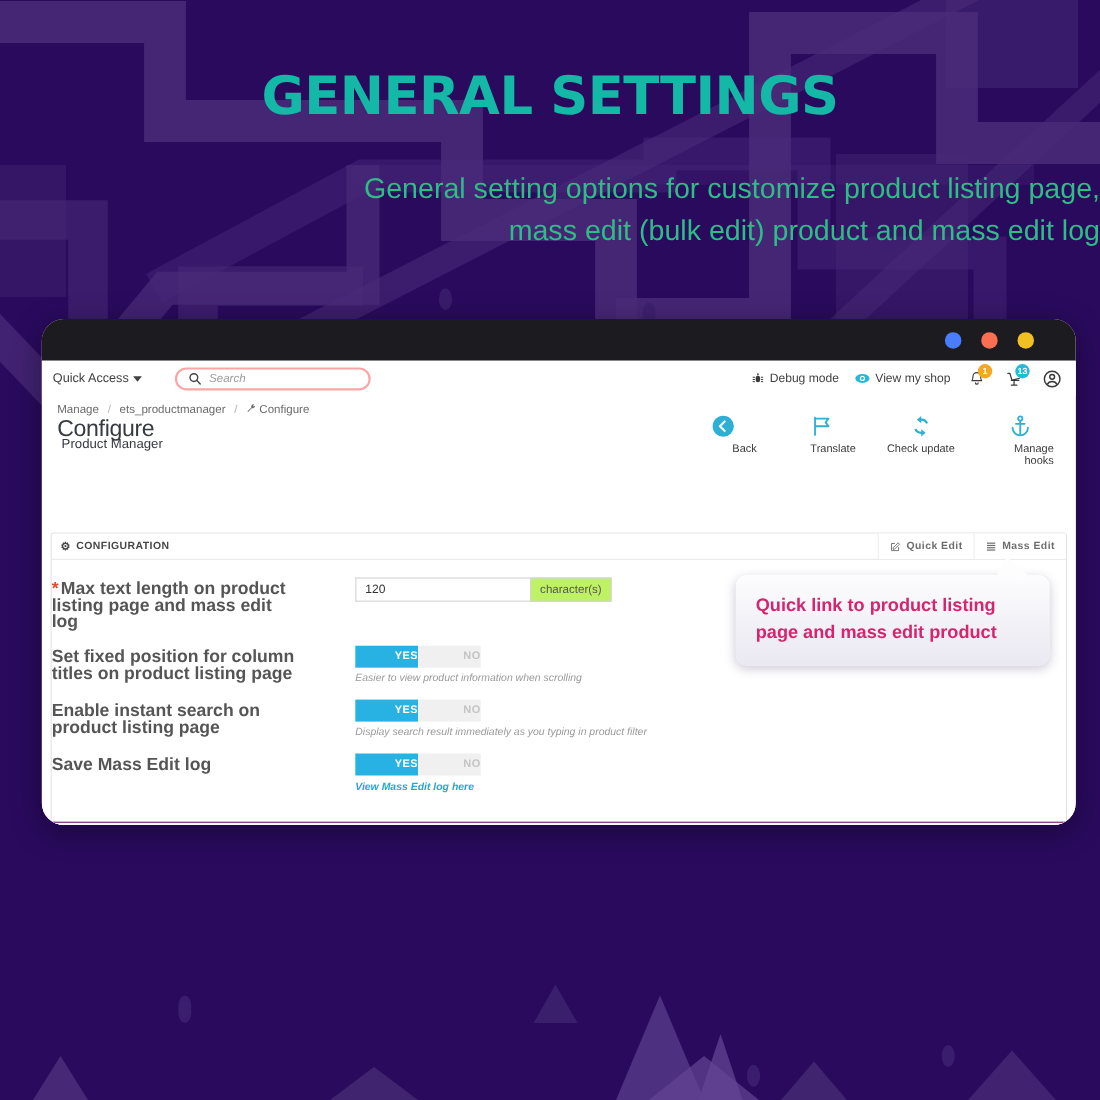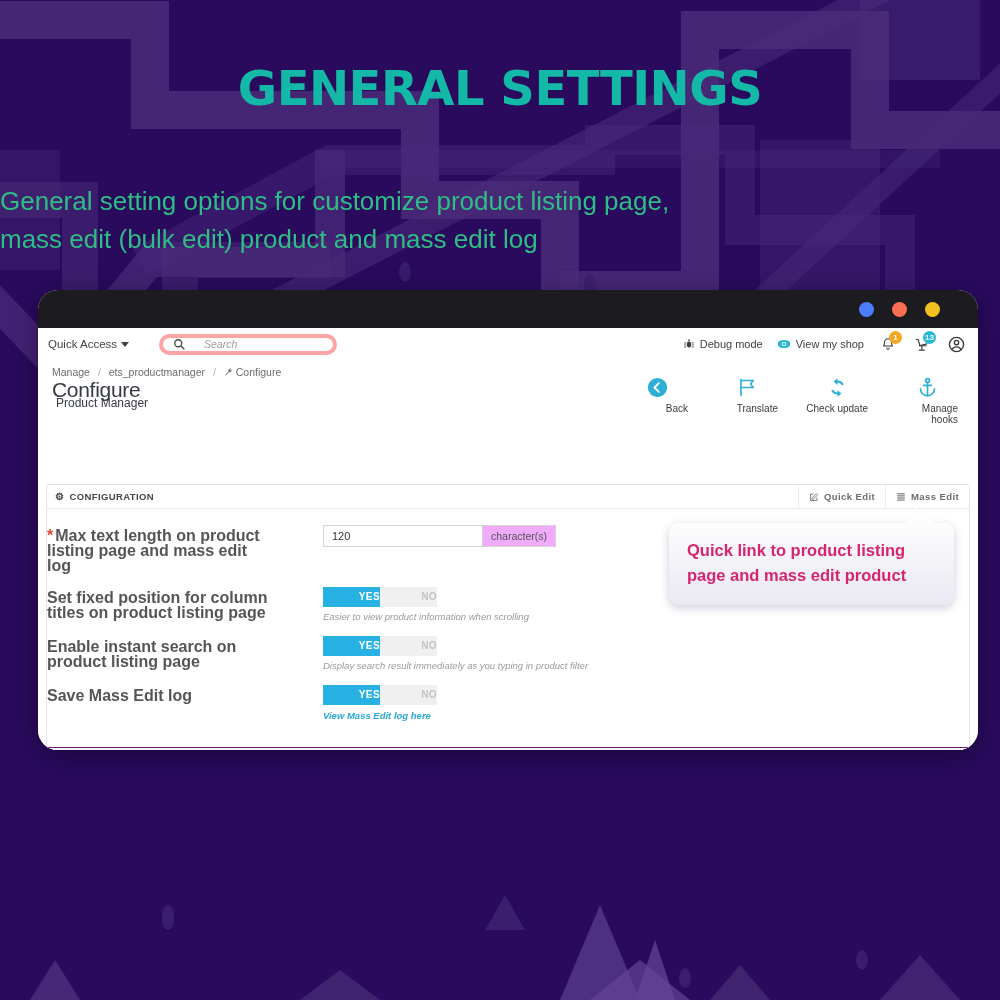--- a/index.html
+++ b/index.html
@@ -22,24 +22,23 @@
   .hero { position: absolute; top: 0; left: 0; width: 1000px; height: 290px; }
   .hero-title {
     position: absolute; top: 60px; left: 0; width: 1000px;
     text-align: center;
     font-family: "DejaVu Sans", sans-serif;
     font-size: 48px; font-weight: 700; letter-spacing: -0.5px;
     color: #14b8a6;
   }
   .hero-sub {
     position: absolute; top: 152px; left: 0; width: 1000px;
-    text-align: left;
+    text-align: right;
     font-size: 26px; font-weight: 400; line-height: 38px;
     color: #2ebd85;
-    margin-top: 30px;
   }
   .hero-sub .l2 { display: block; }
 
   
   .window {
     position: absolute; left: 38px; top: 290px;
     width: 940px; height: 460px;
     background: #ececec;
     border-radius: 20px;
     overflow: hidden;
@@ -63,22 +62,22 @@
     background: #fff;
   }
   .quick-access {
     font-size: 11.5px; color: #414141; margin-left: 0px; display: flex;
     align-items: center; gap: 4px; cursor: pointer;
   }
   .caret { width: 0; height: 0; border-left: 4px solid transparent;
            border-right: 4px solid transparent; border-top: 5px solid #414141; }
   .search-box {
     margin-left: 30px; width: 178px; height: 21px;
-    border: 4px solid #fca5a5; border-radius: 11px;
-    display: flex; align-items: center; gap: 19px; padding: 0 10px;
+    border: 2px solid #fca5a5; border-radius: 11px;
+    display: flex; align-items: center; gap: 7px; padding: 0 10px;
     background: #fff;
   }
   .search-box .ph { font-size: 10.5px; color: #9b9b9b; font-style: italic; }
   .header-right {
     position: absolute; right: 12px; top: 0; height: 32px;
     display: flex; align-items: center; gap: 14px;
   }
   .hr-item { display: flex; align-items: center; gap: 5px; font-size: 11px; color: #414141; cursor: pointer; }
   .badge-wrap { position: relative; width: 20px; height: 20px; display:flex; align-items:center; justify-content:center; cursor:pointer; }
   .badge {
@@ -136,21 +135,21 @@
   .req { color: #e0492f; margin-right: 2px; }
   .fctrl { flex: 1; margin-left: 36px; }
 
   .inputgrp { display: flex; width: 224px; height: 22px; }
   .inputgrp input {
     flex: 1; border: 1px solid #d3d3d3; border-right: none;
     font-size: 11px; padding: 0 8px; color: #333; outline: none;
     font-family: "Liberation Sans", sans-serif; background: #fff;
   }
   .inputgrp .addon {
-    background: #f0abfc; border: 1px solid #d3d3d3;
+    background: #bef264; border: 1px solid #d3d3d3;
     font-size: 10.5px; color: #555; display: flex; align-items: center;
     padding: 0 8px;
   }
 
   .switch { display: flex; width: 114px; height: 20px; cursor: pointer; }
   .switch span {
     flex: 1; text-align: right; font-size: 10px; font-weight: 600;
     line-height: 20px; letter-spacing: .4px;
   }
   .switch .on { background: #28b2e3; color: #fff; }

